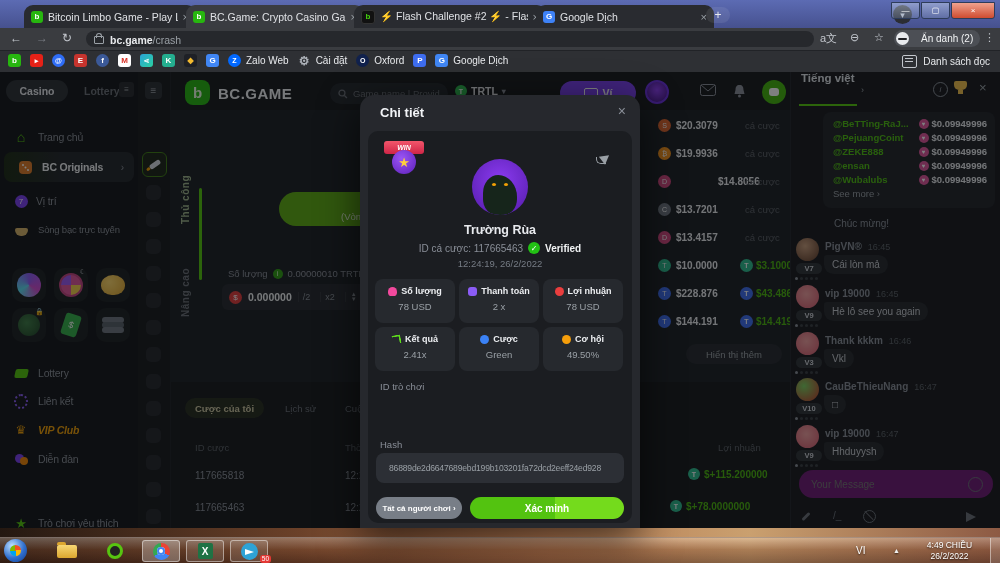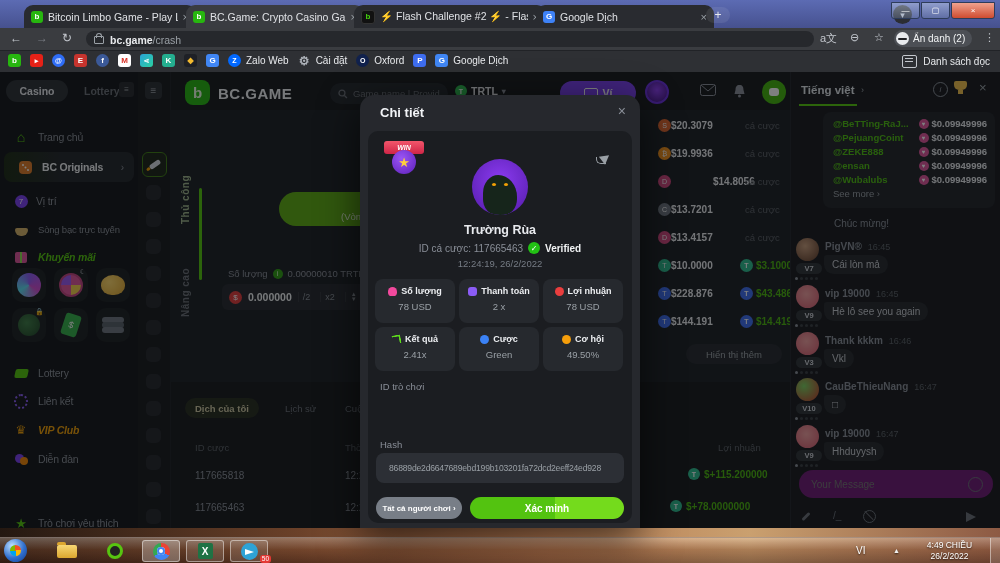--- a/index.html
+++ b/index.html
@@ -32,21 +32,21 @@
   .nav-ic{position:absolute;top:3px;color:#c3c7cd;font-size:12px;}
   .addr{position:absolute;left:86px;top:3px;width:712px;height:16px;border-radius:8px;background:#26282c;
         display:flex;align-items:center;gap:6px;padding:0 8px;}
   .url{font-size:10.5px;color:#e8eaed;font-weight:bold;}
   .url-path{font-size:10.5px;color:#9aa0a6;}
   .lockico{width:8px;height:6px;border:1px solid #9aa0a6;border-radius:1px;position:relative;margin-top:2px;}
   .lockico::before{content:"";position:absolute;left:1px;top:-4px;width:4px;height:4px;border:1px solid #9aa0a6;
         border-bottom:none;border-radius:3px 3px 0 0;}
   .tb-right{position:absolute;top:3px;font-size:11px;color:#c3c7cd;}
   .incog{left:894px;top:2px;height:17px;border-radius:9px;background:#4c4f55;display:flex;align-items:center;
-         gap:4px;padding:0 7px 0 2px;color:#f1f3f4;font-size:10px;}
+         gap:12px;padding:0 7px 0 2px;color:#f1f3f4;font-size:10px;}
   .incog-av{width:13px;height:13px;border-radius:50%;background:#e8eaed;position:relative;}
   .incog-av::after{content:"";position:absolute;left:2px;top:6px;width:9px;height:2px;background:#202124;border-radius:1px;}
   .bmbar{position:absolute;top:50px;left:0;width:1000px;height:22px;background:#2e3034;border-top:1px solid #212327;}
   .bms{position:absolute;left:8px;top:3px;display:flex;align-items:center;gap:9px;}
   .bm{width:13px;height:13px;border-radius:3px;display:flex;align-items:center;justify-content:center;
       font-size:8px;font-weight:bold;color:#fff;flex:none;}
   .bm-lbl{font-size:10px;color:#e8eaed;margin-left:-4px;}
   .b1{background:#27b60f;}.b1::after{content:"b";}
   .b2{background:#e62117;}.b2::after{content:"▸";font-size:7px;}
   .b3{background:#2f6df6;border-radius:50%;}.b3::after{content:"@";font-size:7px;}
@@ -164,28 +164,28 @@
   .tcoin::after{content:"T";}
   
   .lb-row{position:absolute;left:640px;width:150px;height:22px;display:flex;align-items:center;}
   .lb-coin{width:13px;height:13px;border-radius:50%;margin-left:18px;flex:none;color:#fff;font-size:7px;display:flex;align-items:center;justify-content:center;}
   .lc-shib{background:#e0642d;}.lc-shib::after{content:"S";}
   .lc-btc{background:#f7931a;}.lc-btc::after{content:"₿";}
   .lc-pink{background:#d6477f;}.lc-pink::after{content:"D";}
   .lc-gray{background:#6f7680;}.lc-gray::after{content:"C";}
   .lc-teal{background:#2dbd8f;}.lc-teal::after{content:"T";}
   .lc-blue{background:#3e6df0;}.lc-blue::after{content:"T";}
-  .lb-amt{font-size:10px;font-weight:bold;color:#e8eaed;}
+  .lb-amt{font-size:10px;font-weight:bold;color:#e8eaed;margin-left:5px;}
   .lb-st{position:absolute;left:105px;font-size:9.5px;color:#5b6066;}
   .lb-pf{position:absolute;left:100px;display:flex;align-items:center;gap:3px;font-size:10px;font-weight:bold;color:#49b30c;}
   .showmore{position:absolute;left:686px;top:272px;width:96px;height:20px;border-radius:11px;background:#26292e;
       color:#9aa0a6;font-size:9.5px;display:flex;align-items:center;justify-content:center;}
   
   .chatp{position:absolute;left:790px;top:0;width:210px;height:456px;background:#191b1f;border-left:1px solid #23252a;}
-  .ch-lang{position:absolute;left:10px;top:12px;color:#dfe3e8;font-size:11.5px;font-weight:bold;}
+  .ch-lang{position:absolute;left:10px;top:0;color:#dfe3e8;font-size:11.5px;font-weight:bold;}
   .ch-und{position:absolute;left:8px;top:32px;width:58px;height:2px;background:#54c60c;}
   .ch-chev{position:absolute;left:70px;top:13px;color:#9aa0a6;font-size:9px;}
   .ch-info{position:absolute;left:142px;top:10px;width:13px;height:13px;border:1px solid #8a8f98;border-radius:50%;
       color:#8a8f98;font-size:8px;display:flex;align-items:center;justify-content:center;font-style:italic;}
   .trophy{position:absolute;left:163px;top:9px;width:13px;height:9px;background:#f2c14b;border-radius:2px 2px 5px 5px;}
   .trophy::after{content:"";position:absolute;left:4px;top:9px;width:5px;height:4px;background:#f2c14b;}
   .ch-x{position:absolute;left:188px;top:8px;color:#9aa0a6;font-size:13px;}
   .rain{position:absolute;left:32px;top:40px;width:172px;height:96px;background:#222429;border-radius:8px;}
   .rn-row{position:absolute;left:10px;width:154px;height:13px;display:flex;align-items:center;}
   .rn-n{color:#4ebe0f;font-size:9.5px;font-weight:bold;flex:1;white-space:nowrap;overflow:hidden;}
@@ -390,26 +390,20 @@
             <span class="ic-slot"></span>
           </span>
         <span class="lb">Vị trí</span>
       </div>
       <div class="sb-item" style="top:144px;">
         <span class="ic">
             <span class="ic-boat"></span>
           </span>
         <span class="lb" style="font-size:9.5px;">Sòng bạc trực tuyến</span>
       </div>
-      <div class="sb-item" style="top:172px;">
-        <span class="ic">
-            <span class="ic-gift"></span>
-          </span>
-        <span class="lb green-it">Khuyến mãi</span>
-      </div>
 
       <div class="tile" style="left:12px;top:196px;">
           <span class="t-spin"></span>
         </div>
       <div class="tile" style="left:54px;top:196px;">
           <span class="t-wheel"></span>
           <span class="minilock">☾</span>
         </div>
       <div class="tile" style="left:96px;top:196px;">
           <span class="t-pig"></span>
@@ -519,21 +513,21 @@
         <span class="bet-val">0.000000</span>
         <span class="mini-b">/2</span>
         <span class="mini-b">x2</span>
         <span class="stepper">
             <span>▲</span>
             <span>▼</span>
           </span>
       </div>
     </div>
 
-    <div class="mb-tab on" style="left:185px;top:326px;">Dịch của tôi</div>
+    <div class="mb-tab on" style="left:185px;top:326px;">Cược của tôi</div>
     <div class="mb-tab" style="left:275px;top:326px;">Lịch sử</div>
     <div class="mb-tab" style="left:335px;top:326px;">Cuộc thi</div>
     <div class="mb-h" style="left:195px;top:370px;">ID cược</div>
     <div class="mb-h" style="left:345px;top:370px;">Thời gian</div>
     <div class="mb-h" style="left:718px;top:370px;">Lợi nhuận</div>
     <div class="mb-c" style="left:195px;top:398px;">117665818</div>
     <div class="mb-c" style="left:345px;top:398px;">12:25</div>
     <div class="mb-p" style="left:688px;top:396px;">
         <span class="tcoin"></span>
         <span>$+115.200000</span>

